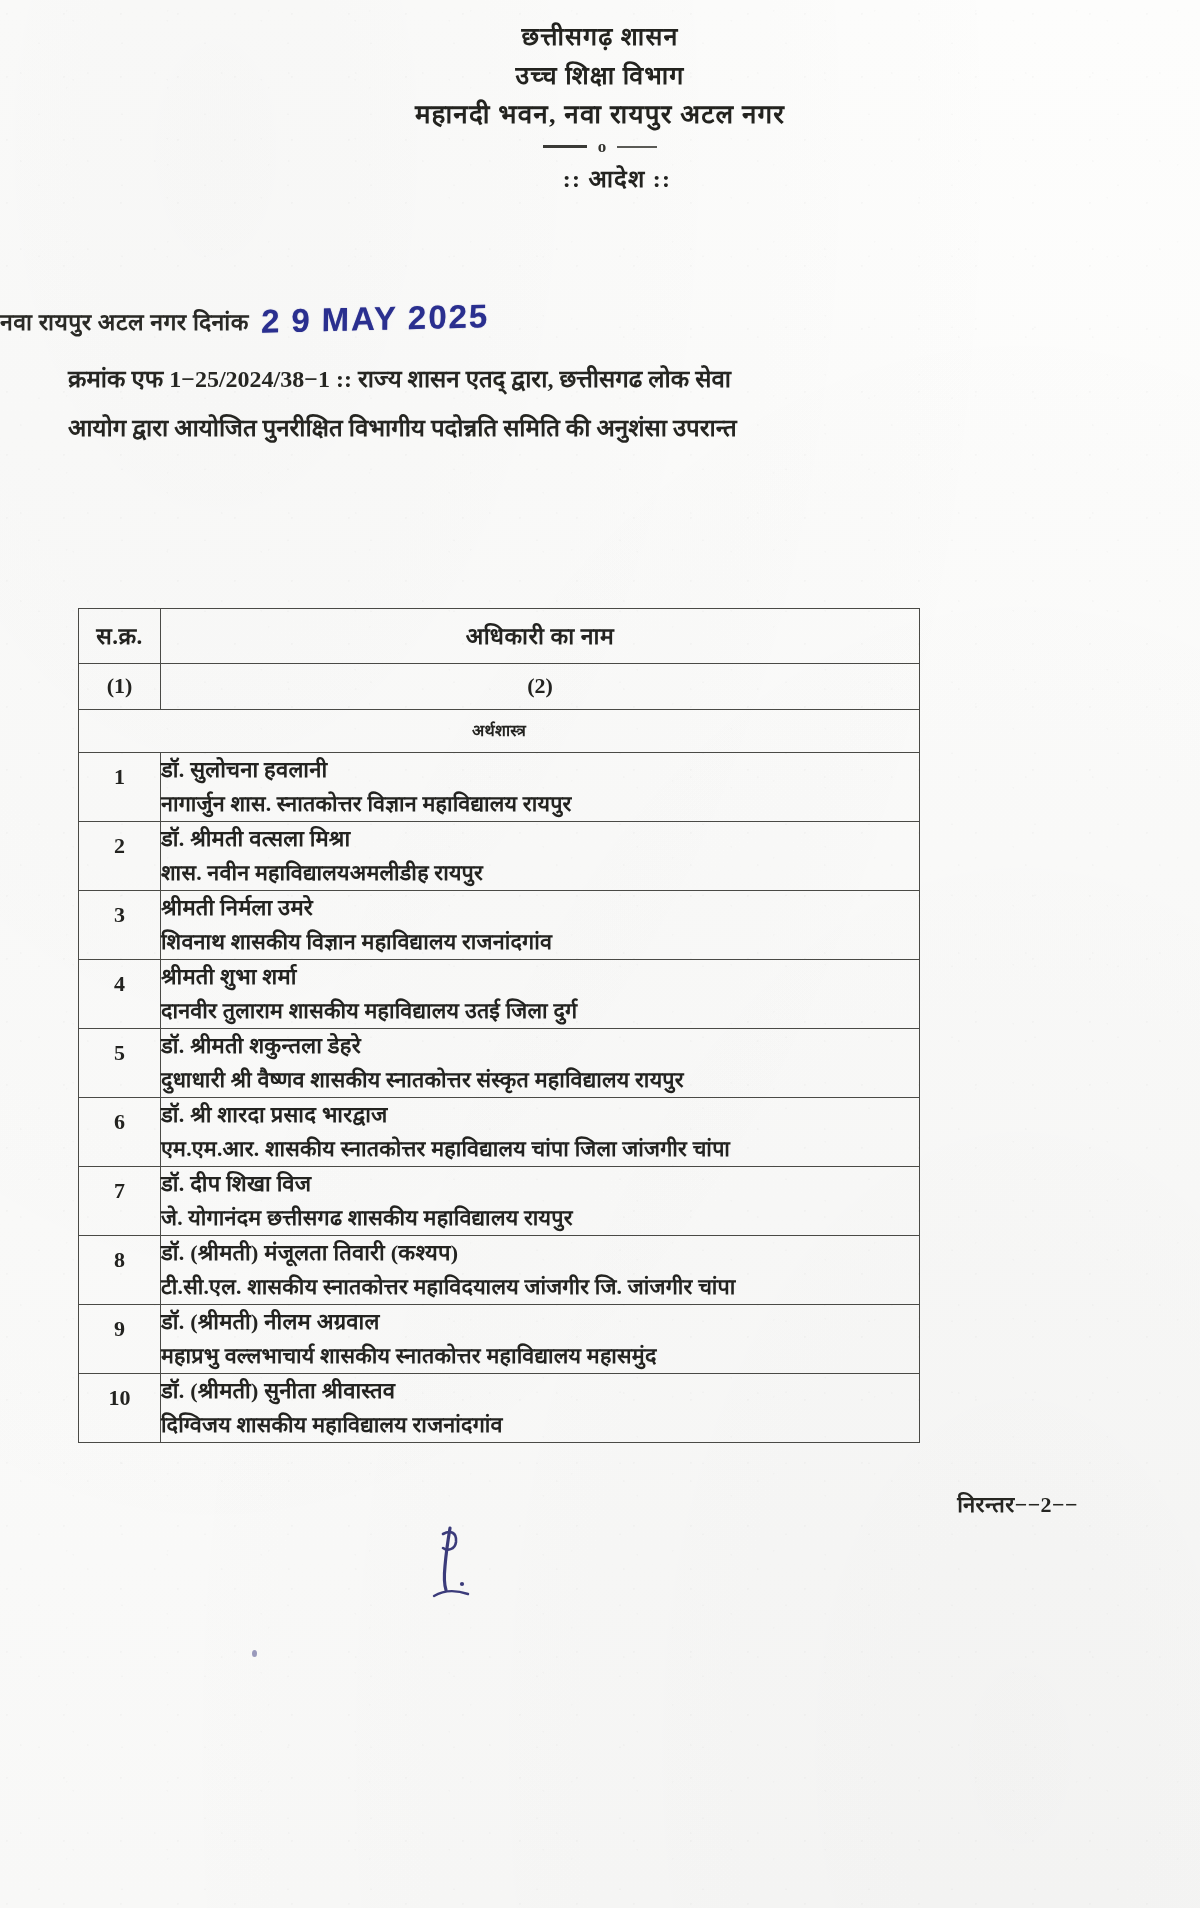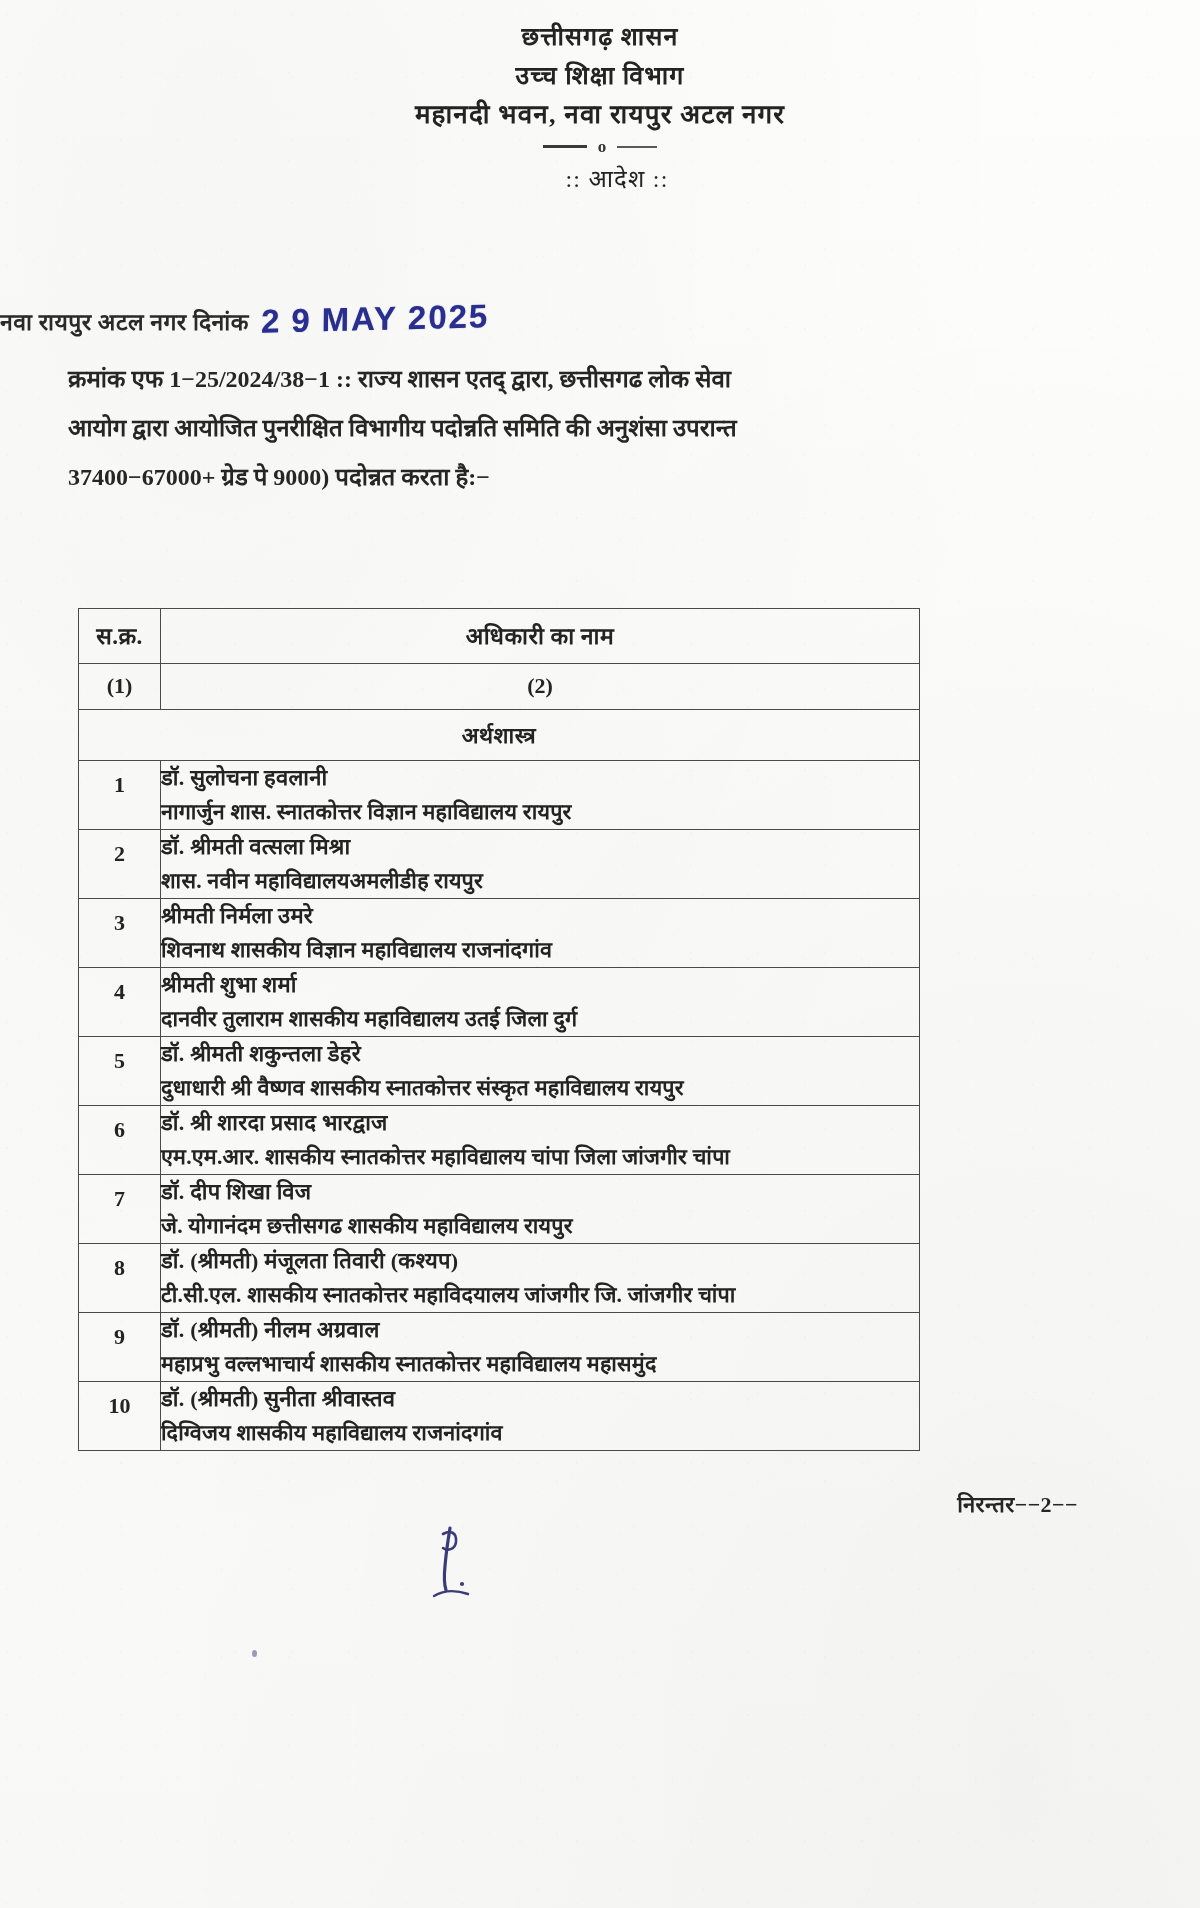--- a/index.html
+++ b/index.html
@@ -77,21 +77,21 @@
   .rule-o .circ {
     font-family: "Liberation Serif", serif;
     font-size: 17px;
     font-weight: 700;
     color: #33332f;
     line-height: 1;
   }
   .order-word {
     font-family: "Liberation Serif", "DejaVu Serif", serif;
     font-size: 24px;
-    font-weight: 400;
+    font-weight: 700;
     color: #232320;
     letter-spacing: .05em;
     margin-top: 2px;
     filter: blur(.2px);
     padding-left: 34px;
   }
 
   
   .dateline {
     position: absolute;
@@ -178,21 +178,21 @@
     font-family: "Liberation Serif", "DejaVu Serif", serif;
     font-size: 22px;
     font-weight: 700;
     color: #232320;
     text-align: center;
     padding: 9px 2px 10px 2px;
     filter: blur(.18px);
   }
   .subject-cell {
     font-family: Liberation Sans, sans-serif;
-    font-size: 22px;
+    font-size: 16px;
     font-weight: 700;
     color: #232320;
     text-align: center;
     padding: 9px 4px 11px 4px;
     letter-spacing: .02em;
     filter: blur(.18px);
   }
   .sno-cell {
     font-family: "Liberation Serif", "DejaVu Serif", serif;
     font-size: 22px;
@@ -269,21 +269,20 @@
   </div>
 
   <div class="dateline">
     <span class="place">नवा रायपुर अटल नगर दिनांक</span>
     <span class="stamp"><span>2</span><span class="sp"></span><span>9</span><span class="sp"></span><span>MAY</span><span class="sp"></span><span>2025</span></span>
   </div>
 
   <div class="body-para">
     <div class="para-line">क्रमांक एफ 1−25/2024/38−1 :: राज्य शासन एतद् द्वारा, छत्तीसगढ लोक सेवा</div>
     <div class="para-line">आयोग द्वारा आयोजित पुनरीक्षित विभागीय पदोन्नति समिति की अनुशंसा उपरान्त</div>
-    <div class="para-line">37400−67000+ ग्रेड पे 9000) पदोन्नत करता है:−</div>
   </div>
 
   <div class="tbl-wrap">
     <table class="order-table">
       <colgroup>
         <col class="c-sno">
         <col class="c-name">
       </colgroup>
       <thead>
         <tr>

